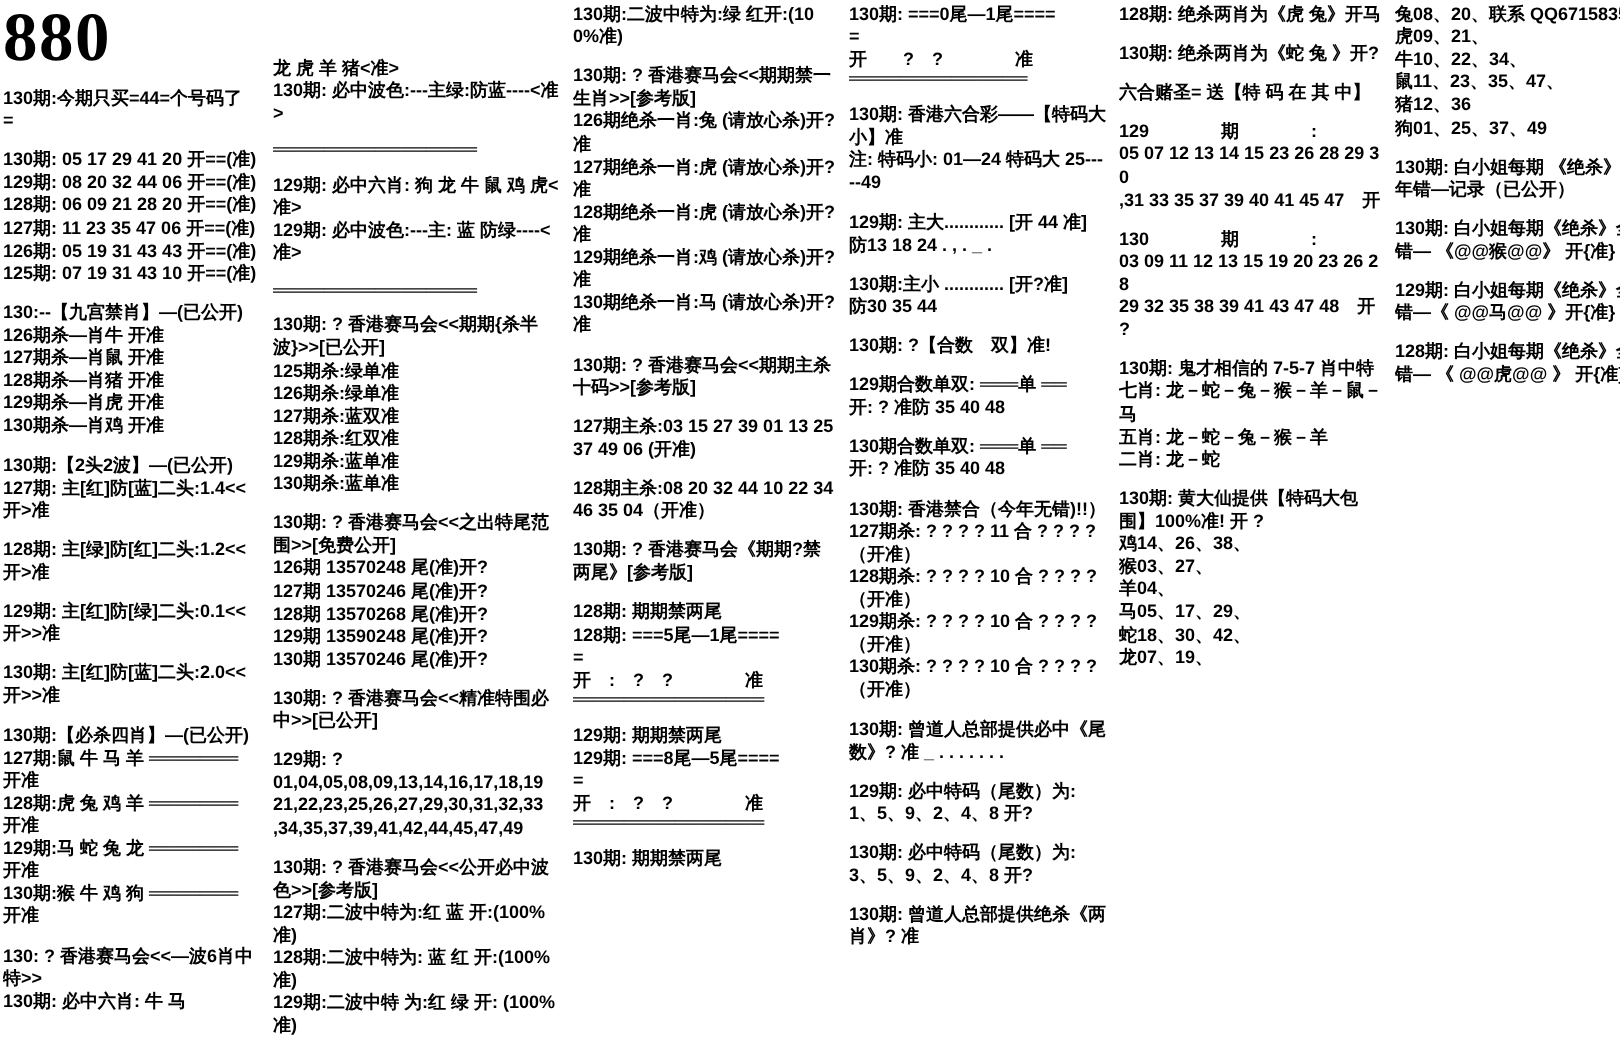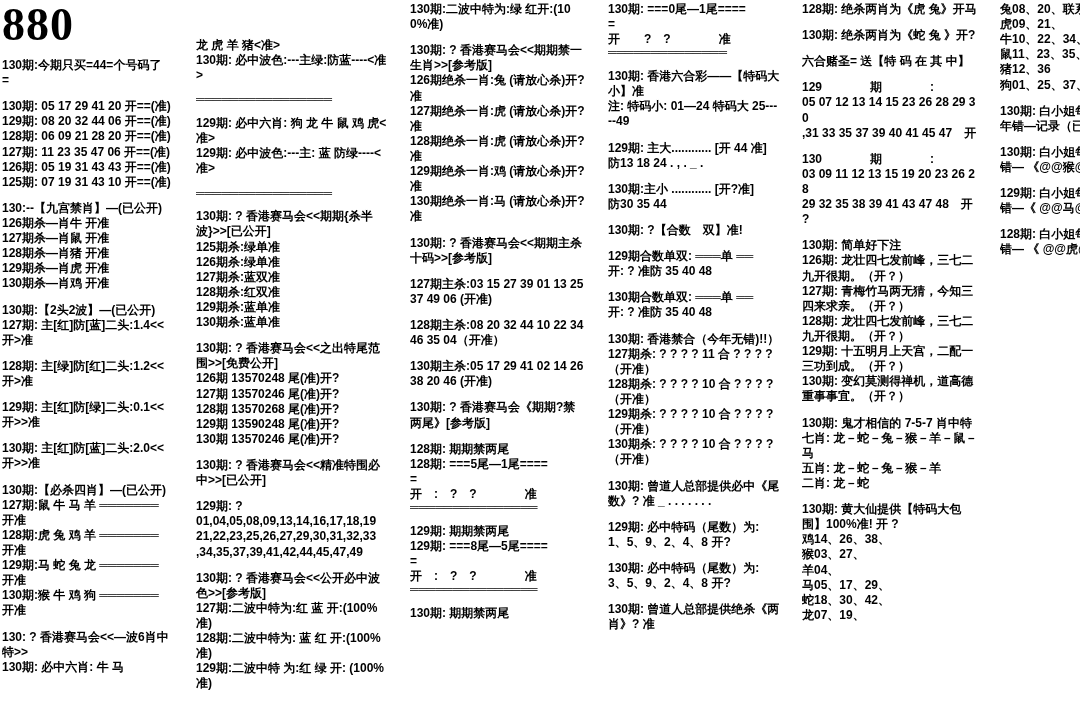--- a/index.html
+++ b/index.html
@@ -7,21 +7,21 @@
     position:relative;
     width:1080px;height:708px;
     overflow:hidden;
     background:#ffffff;
     color:#000;
     font-family:"Liberation Sans", sans-serif;
     font-weight:bold;
     font-size:12px;
     line-height:1.26;
     display:flex;
-    gap:22px;
+    gap:8px;
     padding:2px 2px 0 2px;
     box-sizing:border-box;
   }
   .col{flex:0 0 auto; overflow:hidden;}
   .col-1{width:172px;}
   .col-2{width:192px;margin-top:36px;}
   .col-3{width:176px;}
   .col-4{width:172px;}
   .col-5{width:176px;}
   .col-6{width:172px;}
@@ -156,23 +156,20 @@
       <div class="block">
         <div class="line">130期: ? 香港赛马会&lt;&lt;期期主杀十码&gt;&gt;[参考版]</div>
       </div>
       <div class="block">
         <div class="line">127期主杀:03 15 27 39 01 13 25 37 49 06 (开准)</div>
       </div>
       <div class="block">
         <div class="line">128期主杀:08 20 32 44 10 22 34 46 35 04（开准）</div>
       </div>
       <div class="block">
-        <div class="line">130期主杀:05 17 29 41 02 14 26 38 20 46 (开准)</div>
-      </div>
-      <div class="block">
         <div class="line">130期: ? 香港赛马会《期期?禁两尾》[参考版]</div>
       </div>
       <div class="block">
         <div class="line">128期: 期期禁两尾</div>
         <div class="line">128期: ===5尾—1尾====</div>
         <div class="line">=</div>
         <div class="line">开　:　?　?　　　　准</div>
         <div class="line rule">═══════════════</div>
       </div>
       <div class="block">
@@ -248,28 +245,20 @@
       <div class="block">
         <div class="line">129　　　　期　　　　:</div>
         <div class="line">05 07 12 13 14 15 23 26 28 29 30</div>
         <div class="line">,31 33 35 37 39 40 41 45 47　开</div>
       </div>
       <div class="block">
         <div class="line">130　　　　期　　　　:</div>
         <div class="line">03 09 11 12 13 15 19 20 23 26 28</div>
         <div class="line">29 32 35 38 39 41 43 47 48　开</div>
         <div class="line">?</div>
-      </div>
-      <div class="block">
-        <div class="line">130期: 简单好下注</div>
-        <div class="line">126期: 龙壮四七发前峰，三七二九开很期。（开？）</div>
-        <div class="line">127期: 青梅竹马两无猜，今知三四来求亲。（开？）</div>
-        <div class="line">128期: 龙壮四七发前峰，三七二九开很期。（开？）</div>
-        <div class="line">129期: 十五明月上天宫，二配一三功到成。（开？）</div>
-        <div class="line">130期: 变幻莫测得禅机，道高德重事事宜。（开？）</div>
       </div>
       <div class="block">
         <div class="line">130期: 鬼才相信的 7-5-7 肖中特</div>
         <div class="line">七肖: 龙－蛇－兔－猴－羊－鼠－马</div>
         <div class="line">五肖: 龙－蛇－兔－猴－羊</div>
         <div class="line">二肖: 龙－蛇</div>
       </div>
       <div class="block">
         <div class="line">130期: 黄大仙提供【特码大包围】100%准! 开 ?</div>
         <div class="line">鸡14、26、38、</div>

